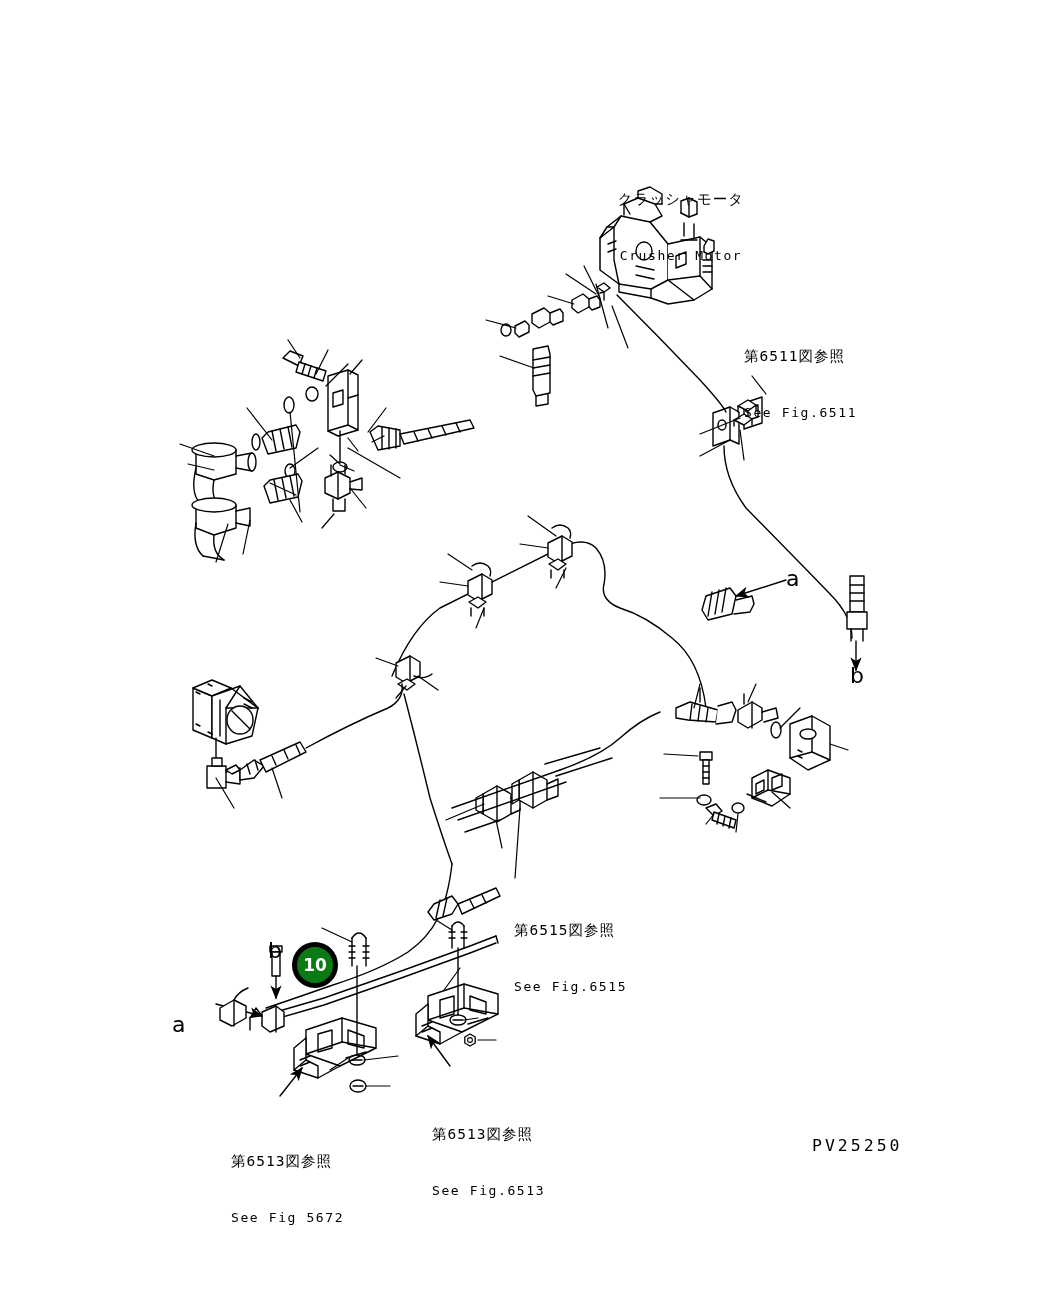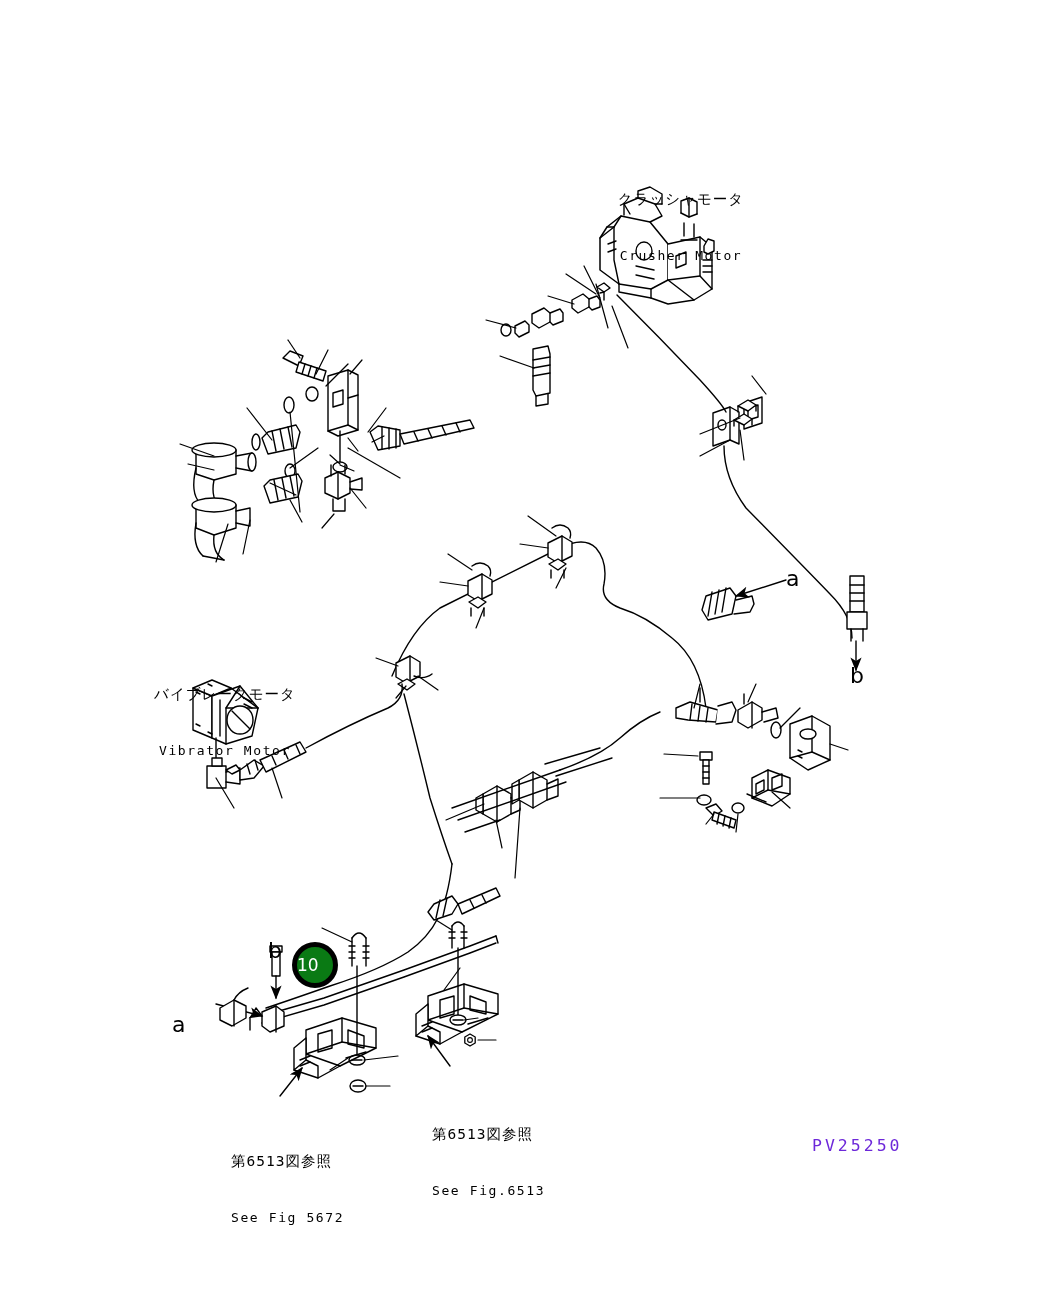--- a/index.html
+++ b/index.html
@@ -12,28 +12,28 @@
   #sheet{position:absolute;left:0;top:8px;width:1040px;height:1296px;}
   svg.art{position:absolute;left:0;top:0;width:1040px;height:1296px;}
 
   .lbl{position:absolute;color:#000;white-space:pre;line-height:1.25;}
   .lbl .jp{font-size:14.5px;letter-spacing:1px;display:block;}
   .lbl .en{font-size:13px;letter-spacing:1.6px;display:block;}
   .lbl.center{text-align:center;}
 
   .marker{position:absolute;font-size:22px;font-family:"DejaVu Sans","Liberation Sans",sans-serif;color:#000;}
 
-  .drawno{position:absolute;font-size:16.5px;letter-spacing:3px;color:#6d28d9;}
+  .drawno{position:absolute;font-size:16.5px;letter-spacing:3px;color:#000000;}
 
   .badge{
     position:absolute;width:46px;height:46px;border-radius:50%;
     background:#0a7a14;border:5px solid #000;box-sizing:border-box;
-    display:flex;align-items:center;
+    display:flex;align-items:center;justify-content:center;
     color:#ffffff;font-size:17px;font-family:"DejaVu Sans","Liberation Sans",sans-serif;
-    font-weight:normal;
+    font-weight:bold;
   }
 </style>
 </head>
 <body>
 
 <div id="sheet">
 
   <svg class="art" viewBox="0 0 1040 1296">
     <defs>
       <marker id="arrowF" markerWidth="11" markerHeight="11" refX="9" refY="4" orient="auto">
@@ -468,26 +468,30 @@
       </g>
 
     </g>
   </svg>
 
   <div class="lbl center" style="left:608px;top:142px;width:146px;">
     <span class="jp">クラッシャモータ</span>
     <span class="en">Crusher Motor</span>
   </div>
 
-
-  <div class="lbl center" style="left:150px;top:637px;width:150px;">
-    <span class="jp">バイブレータモータ</span>
-    <span class="en">Vibrator Motor</span>
+  <div class="lbl" style="left:744px;top:299px;">
+    <span class="jp">第6511図参照</span>
+    <span class="en">See Fig.6511</span>
   </div>
 
+
+  <div class="lbl" style="left:514px;top:873px;">
+    <span class="jp">第6515図参照</span>
+    <span class="en">See Fig.6515</span>
+  </div>
 
   <div class="lbl" style="left:432px;top:1077px;">
     <span class="jp">第6513図参照</span>
     <span class="en">See Fig.6513</span>
   </div>
 
   <div class="lbl" style="left:231px;top:1104px;">
     <span class="jp">第6513図参照</span>
     <span class="en">See Fig 5672</span>
   </div>

